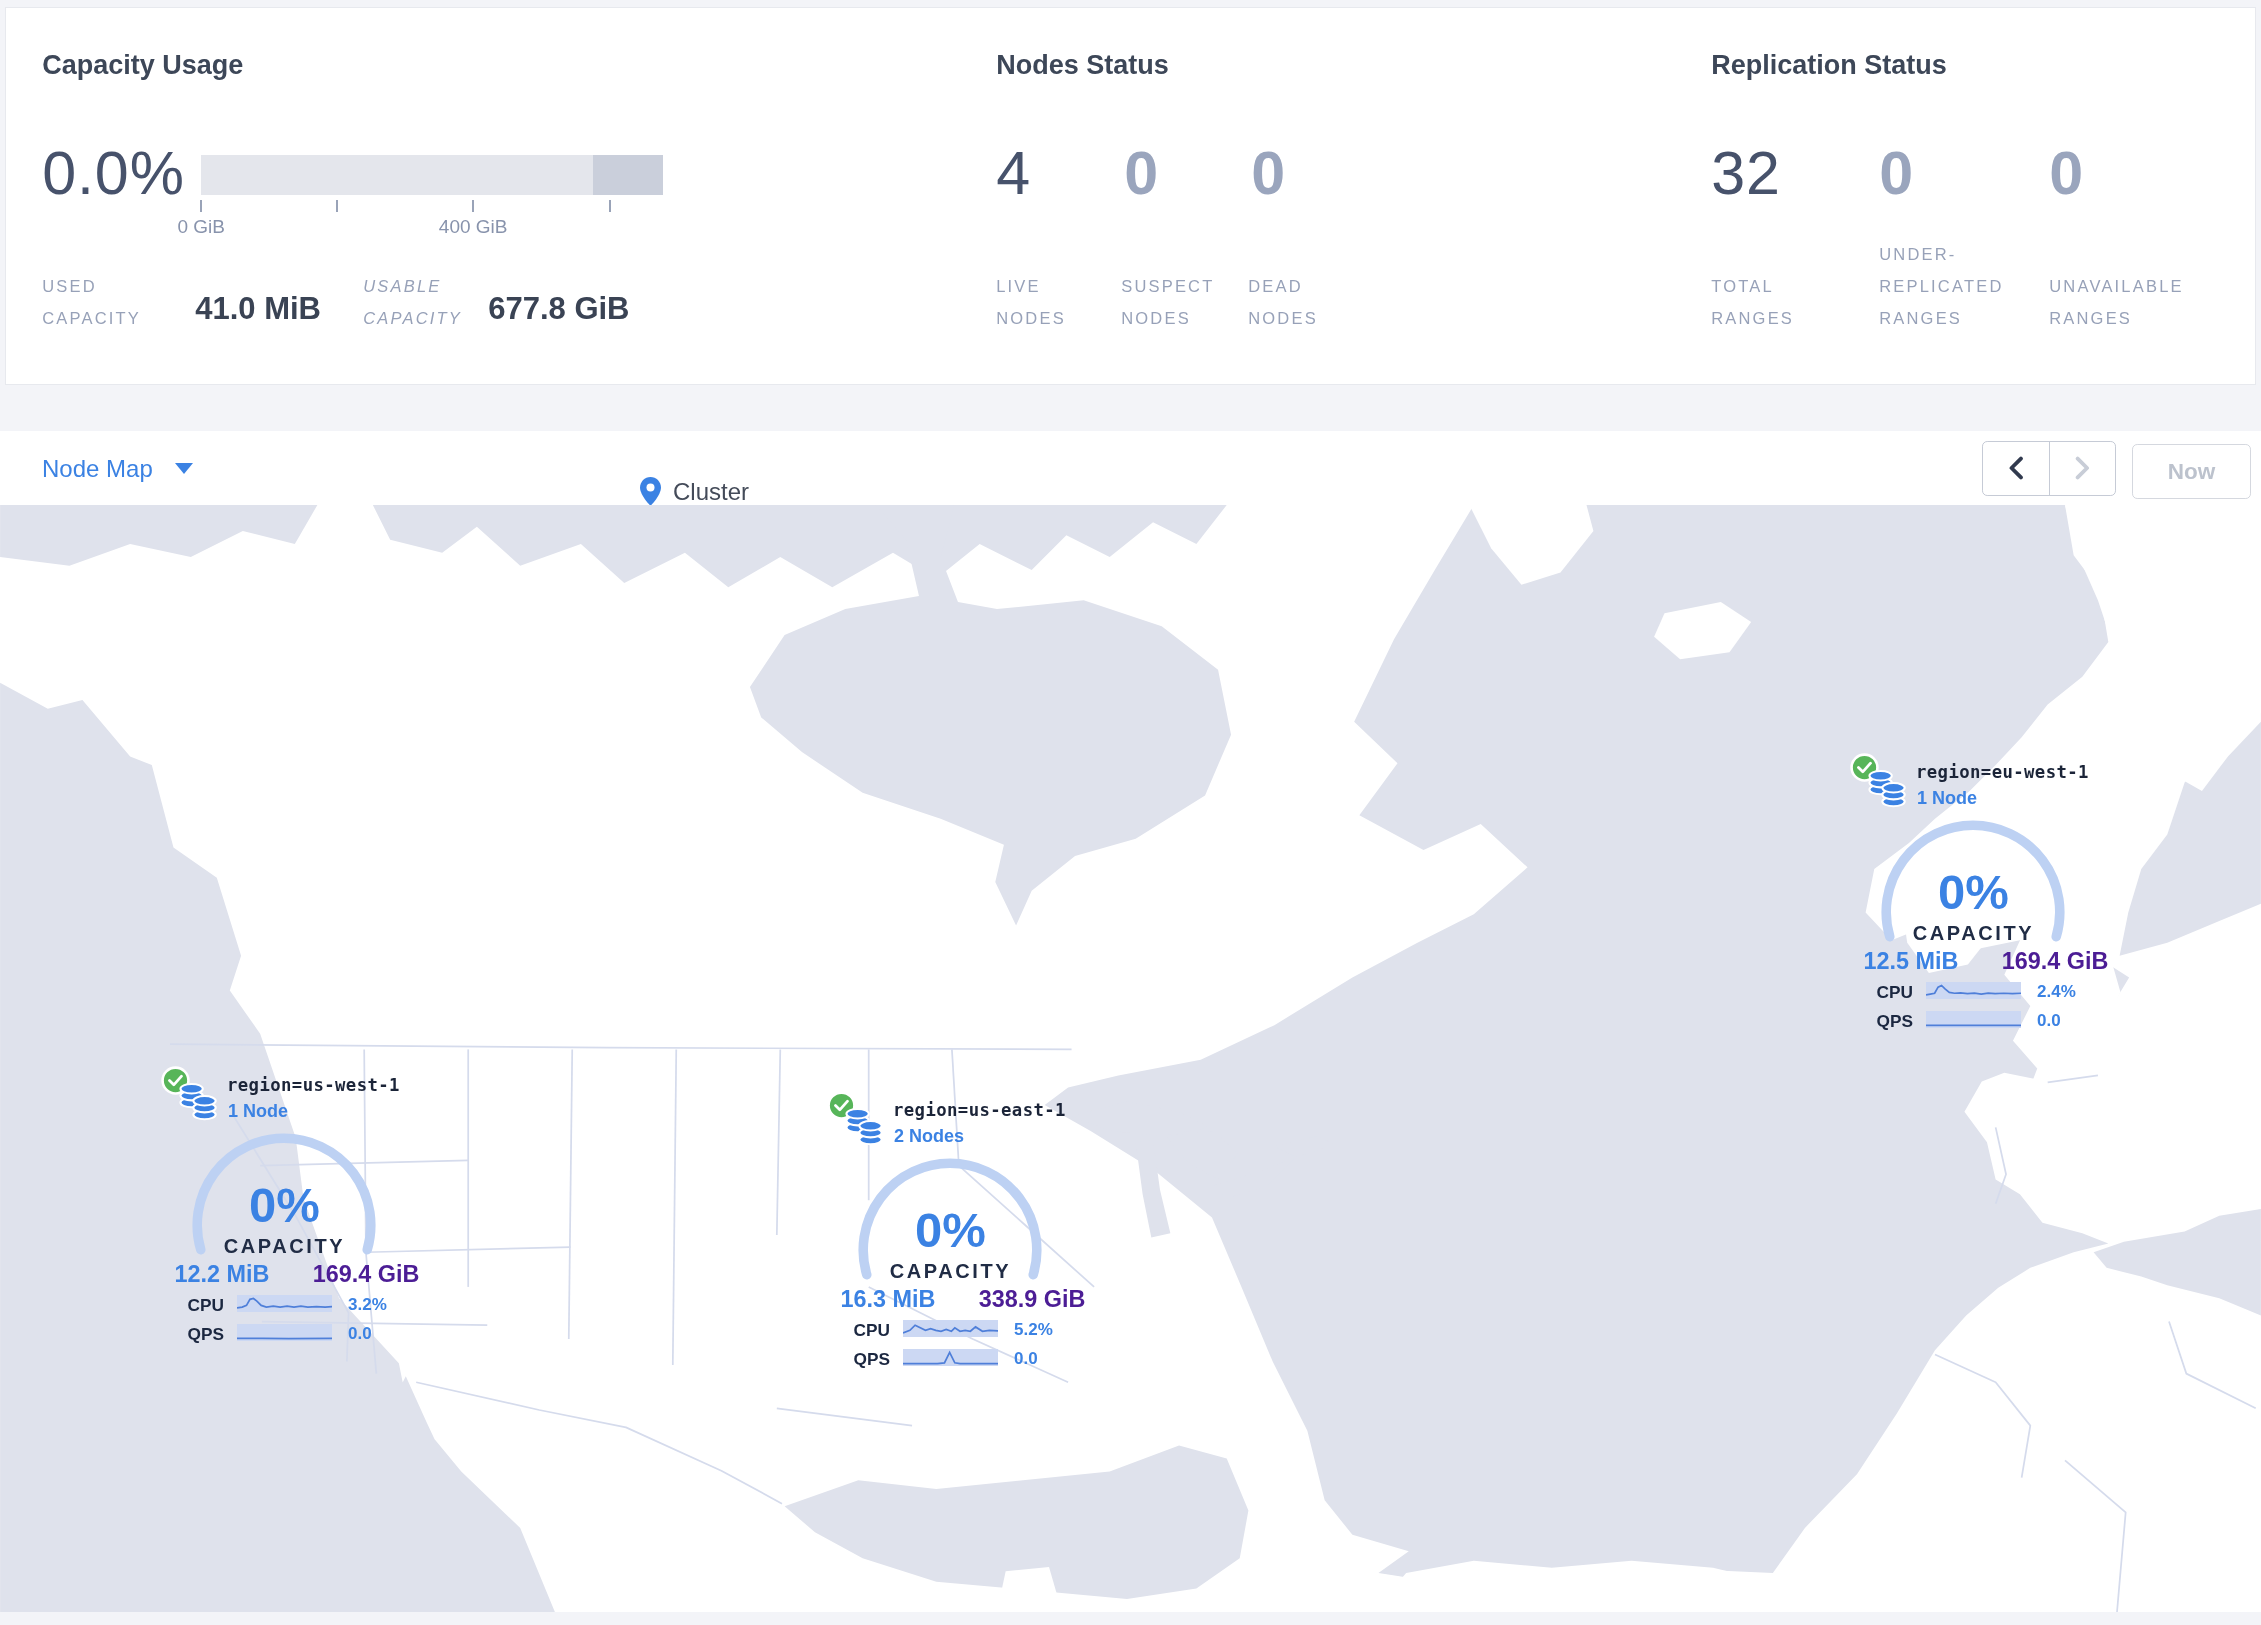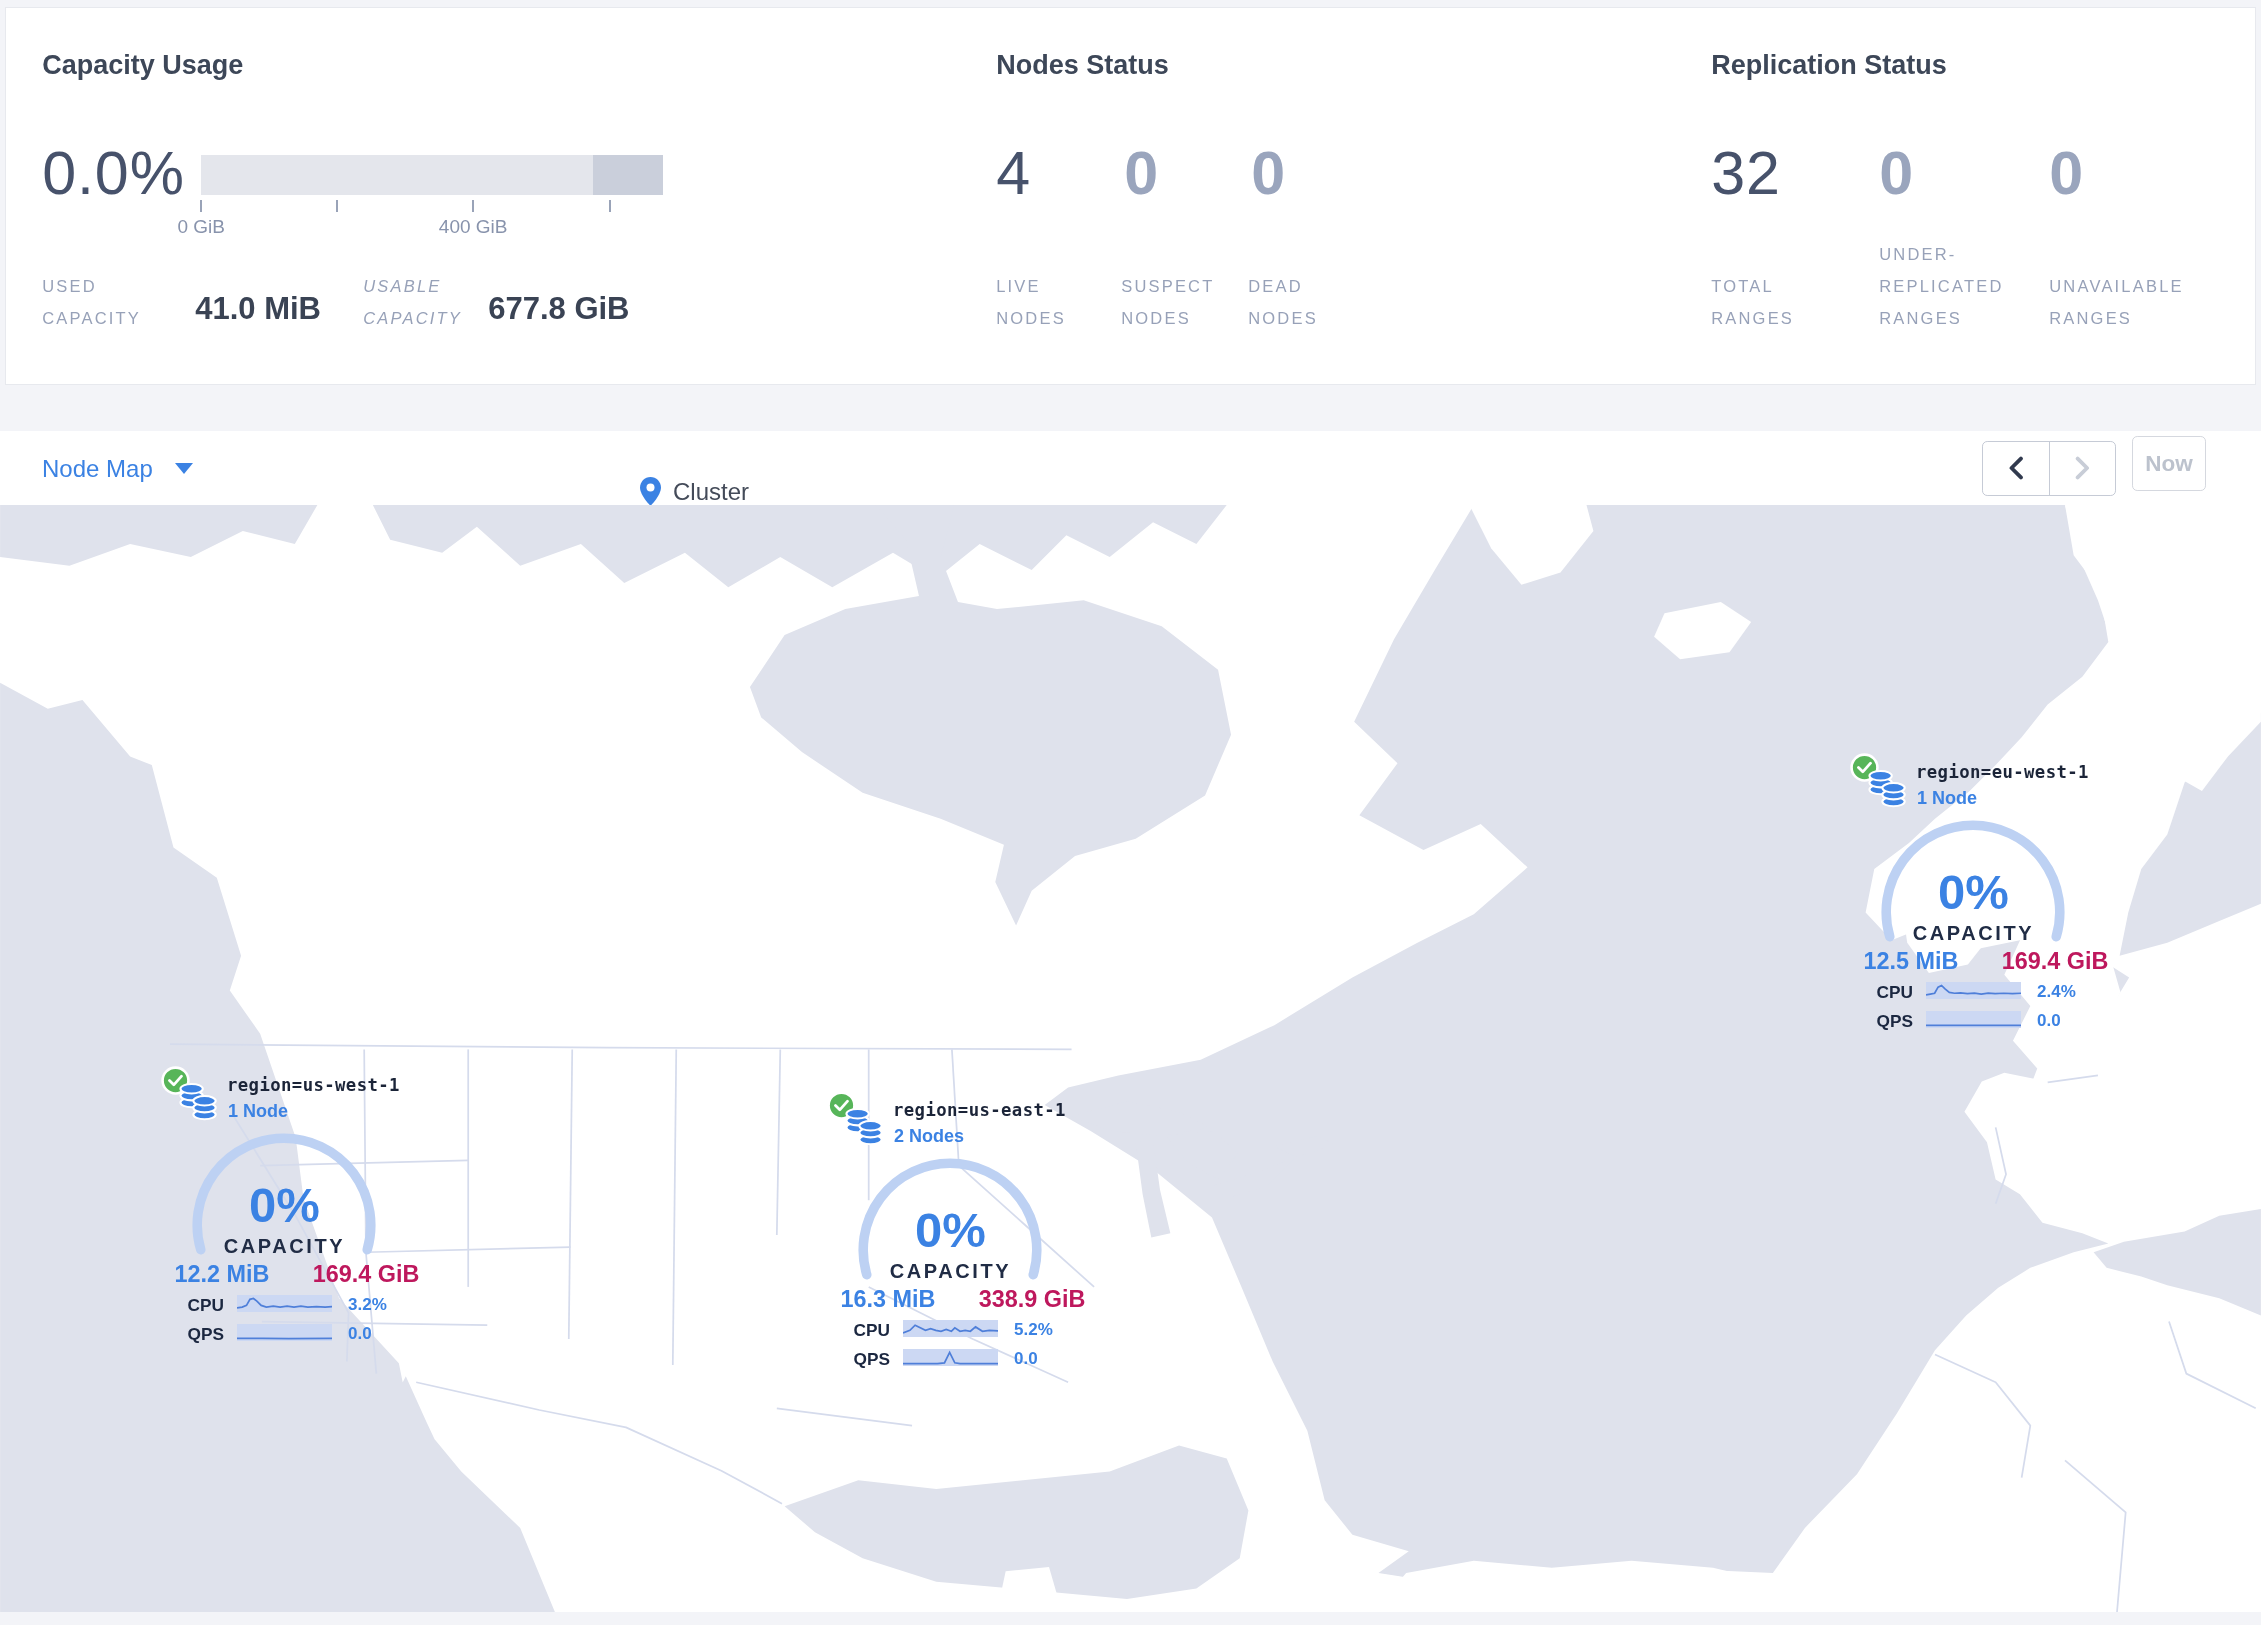--- a/index.html
+++ b/index.html
@@ -55,21 +55,21 @@
 
   .arrowbox {
     position:absolute; left:1982px; top:9.5px; width:134px; height:55px;
     border:1.7px solid #c6cbd6; border-radius:5.2px; background:#fff;
     display:flex;
   }
   .arrowbox .cell { width:50%; display:flex; align-items:center; justify-content:center; cursor:pointer; }
   .arrowbox .cell + .cell { border-left:1.7px solid #c6cbd6; }
 
   .nowbox {
-    position:absolute; left:2132px; top:5px; width:74px; height:55px;
+    position:absolute; left:2132px; top:13px; width:119px; height:55px;
     border:1.7px solid #d5d8df; border-radius:5.2px; background:#fff;
     display:flex; align-items:center; justify-content:center;
     font-size:22.5px; font-weight:600; color:#bcc2cd; cursor:pointer;
   }
 
   
   .map { position:absolute; left:0; top:505px; width:2261px; height:1107px; background:#ffffff; overflow:hidden; }
   .map svg.world { position:absolute; left:0; top:0; }
 
   
@@ -79,21 +79,21 @@
   .marker .region {
     position:absolute; left:71px; top:12px;
     font-family:"DejaVu Sans Mono", monospace;
     font-size:17.3px; font-weight:700; color:#1b2438; letter-spacing:0.4px; white-space:nowrap;
   }
   .marker .ncount { position:absolute; left:72px; top:38px; font-size:18px; font-weight:700; color:#3b82e3; white-space:nowrap; }
   .marker .gauge { position:absolute; left:36px; top:70px; }
   .marker .pct { position:absolute; left:42px; top:114px; width:173px; text-align:center; font-size:49px; font-weight:700; color:#3b82e3; }
   .marker .caplbl { position:absolute; left:42px; top:172px; width:173px; text-align:center; font-size:20px; font-weight:700; color:#202c45; letter-spacing:2.6px; }
   .marker .used  { position:absolute; left:14px;  top:198px; width:104px; text-align:center; font-size:23.4px; font-weight:600; color:#3b82e3; white-space:nowrap; }
-  .marker .total { position:absolute; left:156px; top:198px; width:108px; text-align:center; font-size:23.4px; font-weight:600; color:#be185d; white-space:nowrap; }
+  .marker .total { position:absolute; left:156px; top:198px; width:108px; text-align:center; font-size:23.4px; font-weight:600; color:#4c1d95; white-space:nowrap; }
   .marker .mrow-lbl { position:absolute; width:68px; text-align:right; font-size:17.3px; font-weight:700; color:#1b2740; }
   .marker .mrow-val { position:absolute; left:192px; font-size:17px; font-weight:700; color:#3b82e3; white-space:nowrap; }
   .marker .spark { position:absolute; left:81px; width:95px; height:17.3px; }
   .marker .spark rect { fill:#ccd8f3; }
   .marker .spark polyline { fill:none; stroke:#4f7fd9; stroke-width:2; }
   .r1 { top:232px; }
   .r2 { top:261px; }
 </style>
 </head>
 <body>

